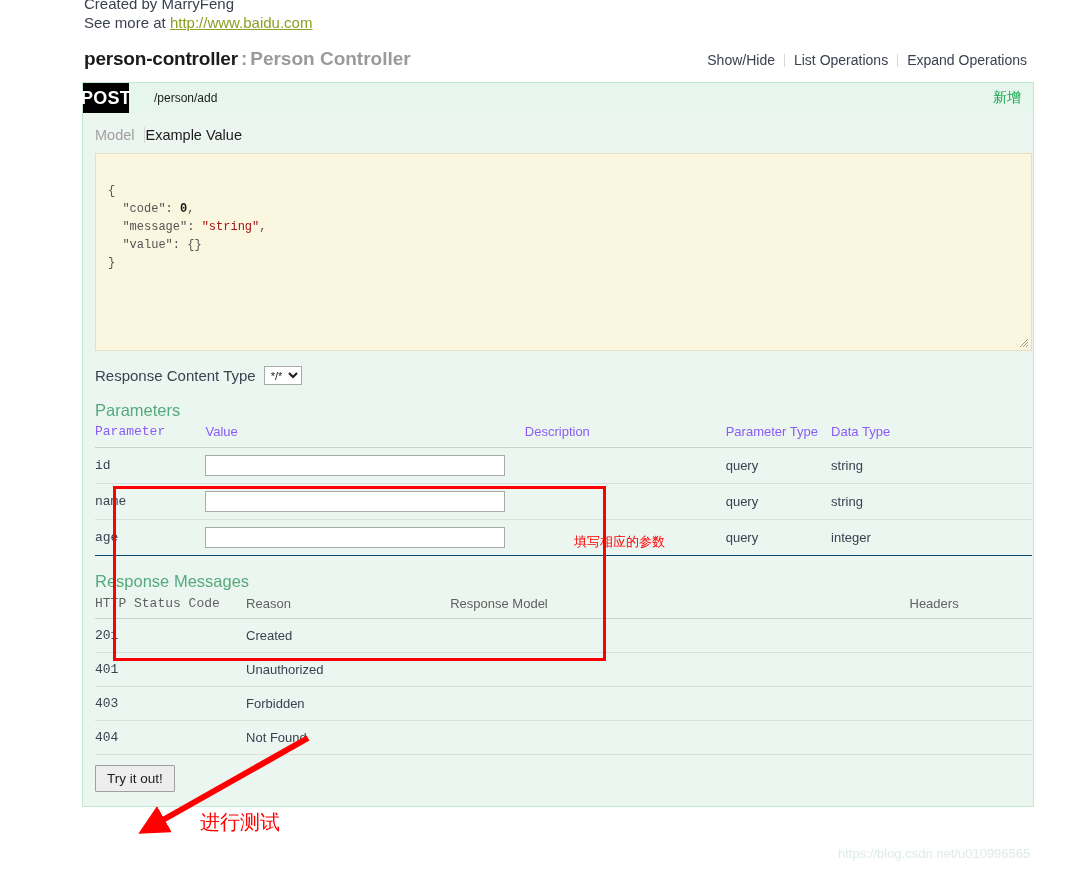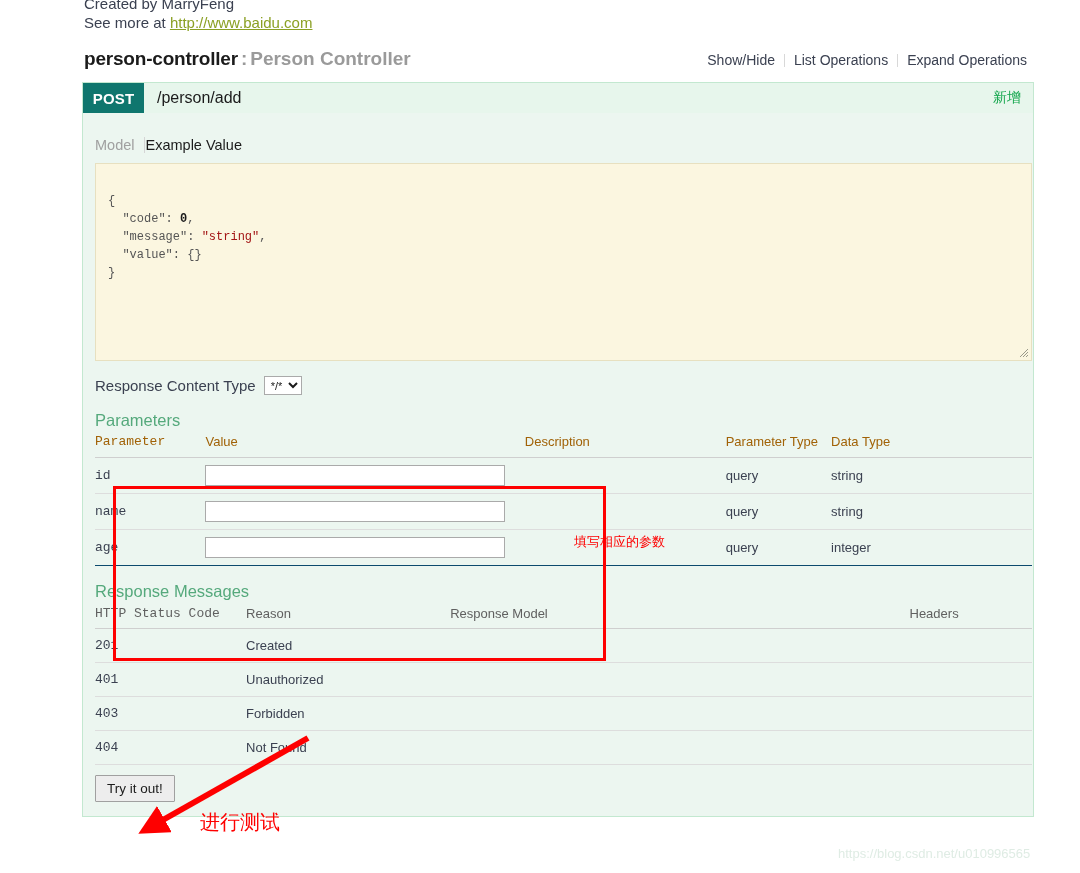--- a/index.html
+++ b/index.html
@@ -93,34 +93,34 @@
     box-sizing: border-box;
   }
   .op-bar {
     height: 30px;
     background: #e7f6ec;
     display: flex;
     align-items: center;
     position: relative;
   }
   .op-method {
-    width: 61px;
+    width: 46px;
     height: 30px;
-    background: #0f766e;
+    background: #000000;
     color: #ffffff;
-    font-size: 15px;
+    font-size: 18px;
     font-weight: bold;
     display: flex;
     align-items: center;
     justify-content: center;
     letter-spacing: 0.2px;
   }
   .op-path {
-    margin-left: 13px;
-    font-size: 16px;
+    margin-left: 25px;
+    font-size: 12px;
     color: #1b1b1b;
   }
   .op-summary {
     position: absolute;
     right: 12px;
     font-size: 14px;
     color: #10a54a;
   }
 
   .op-body {
@@ -138,21 +138,21 @@
     color: #55a97c;
   }
   .ok-text {
     font-size: 15px;
     color: #3b4151;
     margin: 1px 0 14px 0;
   }
 
   
   .tabs {
-    margin: 10px 0 10px 0;
+    margin: 0 0 10px 0;
     font-size: 14.5px;
     display: flex;
     align-items: center;
   }
   .tab {
     color: #a0a0a0;
     cursor: pointer;
     padding-right: 9px;
   }
   .tab.active {
@@ -210,21 +210,21 @@
   .tbl {
     width: 937px;
     border-collapse: collapse;
     margin-top: 2px;
     font-size: 13px;
     color: #3b4151;
   }
   .tbl thead th {
     text-align: left;
     font-weight: normal;
-    color: #a16207;
+    color: #8b5cf6;
     font-size: 13px;
     padding: 2px 0 8px 0;
     border-bottom: 1px solid #cfcfcf;
     vertical-align: bottom;
   }
   .tbl tbody td {
     padding: 7px 0;
     border-bottom: 1px solid #dddddd;
     font-size: 13px;
     color: #3b4151;

